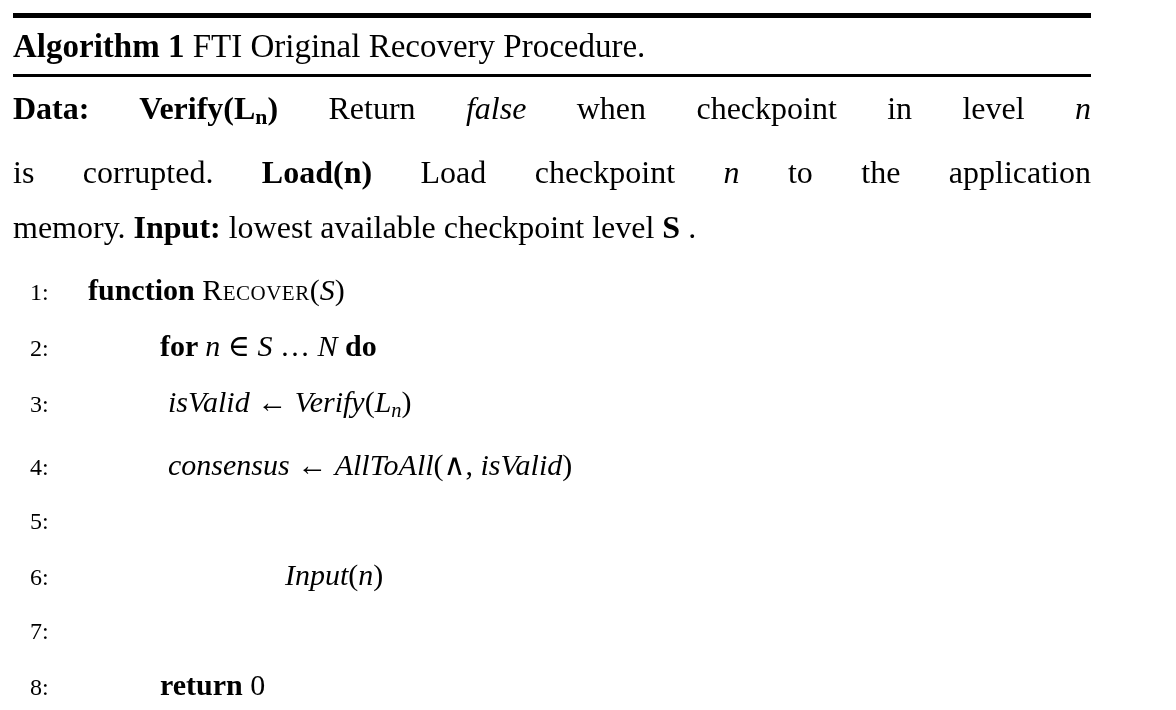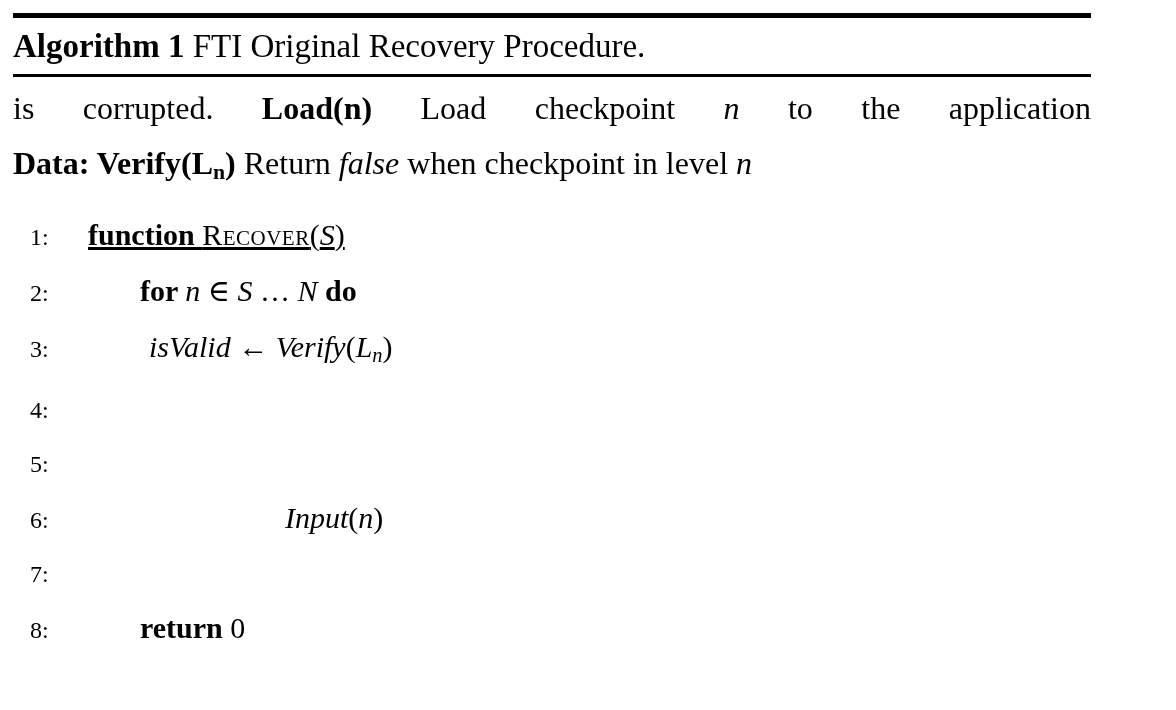--- a/index.html
+++ b/index.html
@@ -29,62 +29,64 @@
   
   .preamble-line:not(:last-child) {
     text-align: justify;
     text-align-last: justify;
   }
 
   .code { font-size: 30px; margin-top: 8px; }
   .code-line { display: flex; align-items: baseline; line-height: 54px; }
   .line-number { font-size: 24px; margin-left: 17px; flex: 0 0 58px; width: 58px; }
   .code-content { white-space: pre-wrap; }
-  .ind-0 { margin-left: 0; text-decoration: underline; }
-  .ind-1 { margin-left: 52px; }
-  .ind-2 { margin-left: 61px; text-align: center; }
+  .ind-0 { margin-left: 0; }
+  .ind-1 { margin-left: 72px; }
+  .ind-2 { margin-left: 80px; text-align: center; }
   .ind-3 { margin-left: 197px; }
 
   .seg-r  { font-style: normal; font-weight: normal; }
   .seg-b  { font-weight: bold; }
   .seg-i  { font-style: italic; }
   .seg-sc { font-variant: small-caps; letter-spacing: 0.5px; }
   .seg-isub { font-style: italic; font-size: 68%; vertical-align: -0.25em; }
   .seg-bsub { font-weight: bold; font-size: 68%; vertical-align: -0.25em; }
 </style>
 </head>
 <body>
 
 <div class="figure">
   <div class="rule rule-thick"></div>
 
   <div class="title"><span class="seg-b">Algorithm 1 </span><span>FTI Original Recovery Procedure.</span></div>
 
   <div class="rule rule-thin"></div>
 
   <div class="preamble">
+      <div class="preamble-line"><span class="seg-b">Data: </span><span class="seg-b">Verify(L</span><span class="seg-bsub">n</span><span class="seg-b">)</span><span class="seg-r"> Return </span><span class="seg-i">false</span><span class="seg-r"> when checkpoint in level </span><span class="seg-i">n</span></div>
       <div class="preamble-line"><span class="seg-r">is corrupted. </span><span class="seg-b">Load(n)</span><span class="seg-r"> Load checkpoint </span><span class="seg-i">n</span><span class="seg-r"> to the application</span></div>
-      <div class="preamble-line"><span class="seg-b">Data: </span><span class="seg-b">Verify(L</span><span class="seg-bsub">n</span><span class="seg-b">)</span><span class="seg-r"> Return </span><span class="seg-i">false</span><span class="seg-r"> when checkpoint in level </span><span class="seg-i">n</span></div>
+      <div class="preamble-line"><span class="seg-r">memory. </span><span class="seg-b">Input:</span><span class="seg-r"> lowest available checkpoint level </span><span class="seg-b">S</span><span class="seg-r"> .</span></div>
     </div>
 
   <div class="code">
       <div class="code-line">
         <span class="line-number">1:</span>
         <span class="code-content ind-0"><span class="seg-b">function </span><span class="seg-sc">Recover</span><span class="seg-r">(</span><span class="seg-i">S</span><span class="seg-r">)</span></span>
       </div>
       <div class="code-line">
         <span class="line-number">2:</span>
         <span class="code-content ind-1"><span class="seg-b">for </span><span class="seg-i">n</span><span class="seg-r"> ∈ </span><span class="seg-i">S</span><span class="seg-r"> … </span><span class="seg-i">N</span><span class="seg-b"> do</span></span>
       </div>
       <div class="code-line">
         <span class="line-number">3:</span>
         <span class="code-content ind-2"><span class="seg-i">isValid</span><span class="seg-r"> ← </span><span class="seg-i">Verify</span><span class="seg-r">(</span><span class="seg-i">L</span><span class="seg-isub">n</span><span class="seg-r">)</span></span>
       </div>
       <div class="code-line">
         <span class="line-number">4:</span>
+        <span class="code-content ind-2"><span class="seg-i">consensus</span><span class="seg-r"> ← </span><span class="seg-i">AllToAll</span><span class="seg-r">(∧, </span><span class="seg-i">isValid</span><span class="seg-r">)</span></span>
       </div>
       <div class="code-line">
         <span class="line-number">5:</span>
       </div>
       <div class="code-line">
         <span class="line-number">6:</span>
         <span class="code-content ind-3"><span class="seg-i">Input</span><span class="seg-r">(</span><span class="seg-i">n</span><span class="seg-r">)</span></span>
       </div>
       <div class="code-line">
         <span class="line-number">7:</span>

